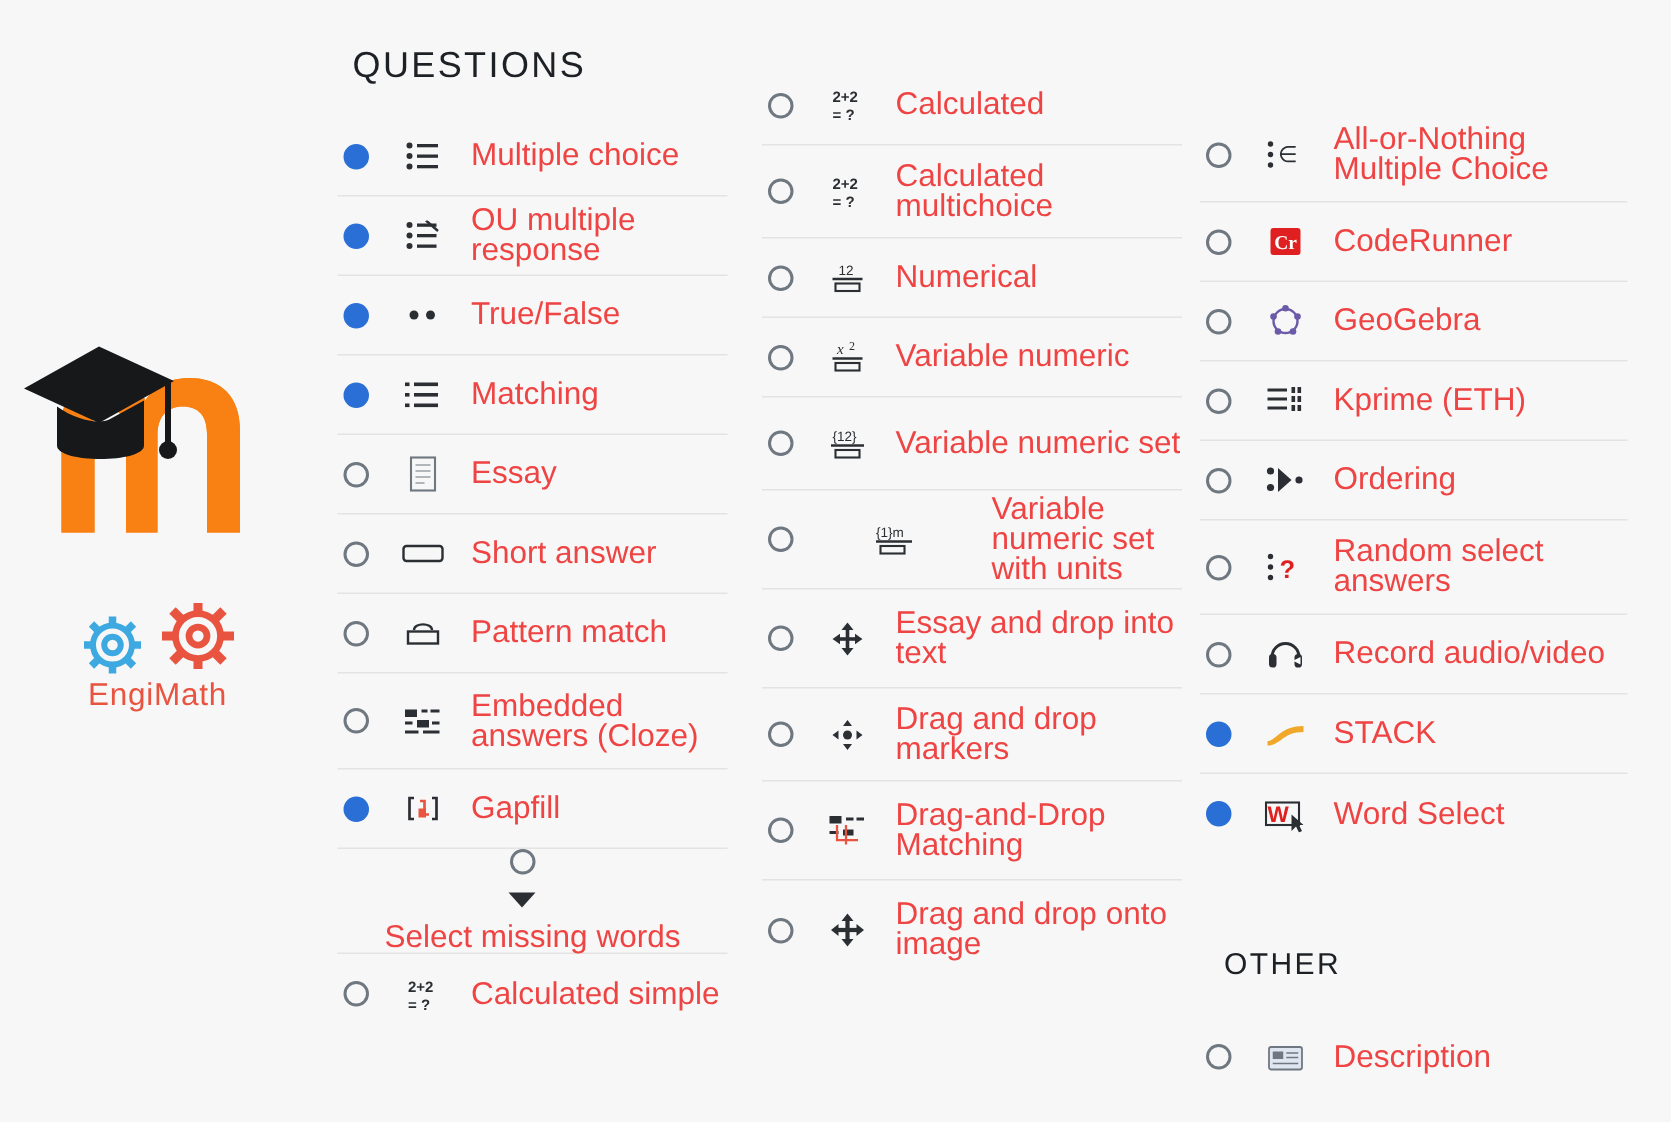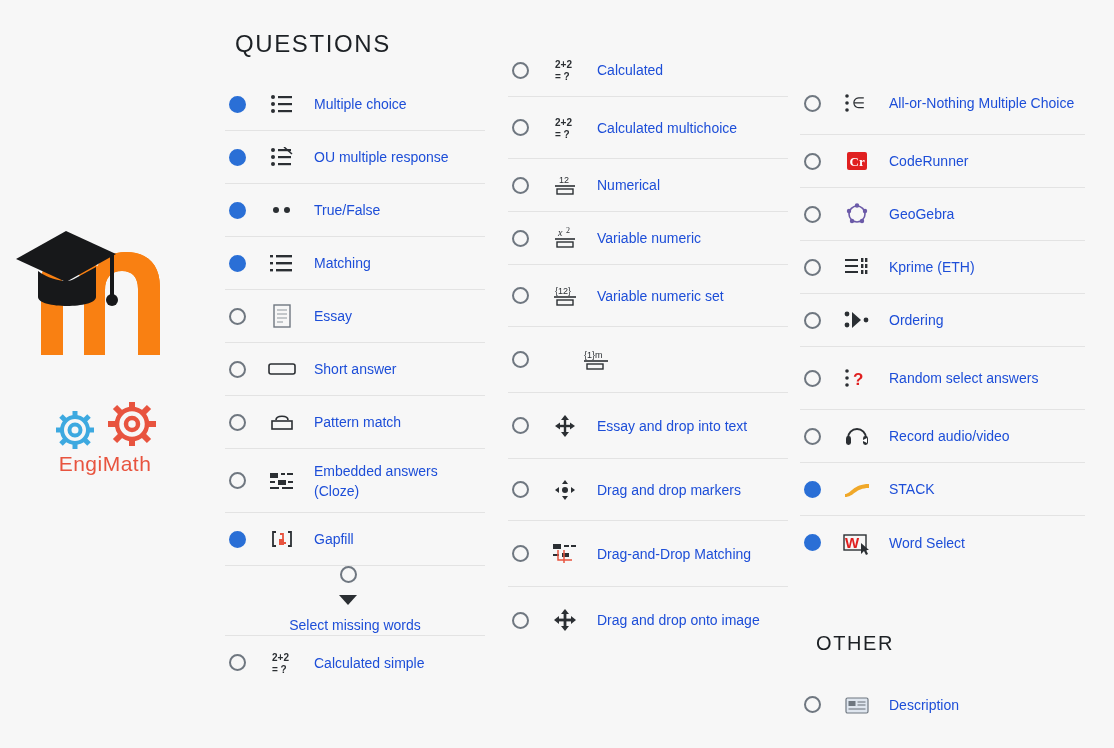--- a/index.html
+++ b/index.html
@@ -106,23 +106,23 @@
   .qicon {
     flex: 0 0 auto;
     width: 36px;
     height: 32px;
     display: flex;
     align-items: center;
     justify-content: center;
     margin-right: 14px;
   }
   .qlabel {
-    font-size: 14px;
+    font-size: 21px;
     line-height: 20px;
-    color: #1d4ed8;
+    color: #ef4444;
   }
 
   .other-title {
     font-size: 20px;
     letter-spacing: 1.6px;
     margin-bottom: 6px;
   }
 </style>
 </head>
 <body>
@@ -412,20 +412,21 @@
 
       <li class="qitem" style="min-height:66px;gap:32px;">
         <span class="radio"></span>
         <span class="qicon">
           <svg width="32" height="24" viewBox="0 0 32 24" xmlns="http://www.w3.org/2000/svg">
             <text x="3" y="10" font-family="Liberation Sans, sans-serif" font-size="9" fill="#2b2f33">{1}m</text>
             <line x1="3" y1="13" x2="27" y2="13" stroke="#2b2f33" stroke-width="1.6"></line>
             <rect x="6" y="16" width="16" height="5" fill="none" stroke="#2b2f33" stroke-width="1.4"></rect>
           </svg>
         </span>
+        <span class="qlabel">Variable numeric set with units</span>
       </li>
 
       <li class="qitem" style="min-height:66px;">
         <span class="radio"></span>
         <span class="qicon">
           <svg width="24" height="24" viewBox="0 0 24 24" xmlns="http://www.w3.org/2000/svg">
             <g fill="#2b2f33">
               <path d="M12 1 L16 6 L8 6 Z"></path>
                 <path d="M12 23 L16 18 L8 18 Z"></path>
               <rect x="10.8" y="4" width="2.4" height="16"></rect>

